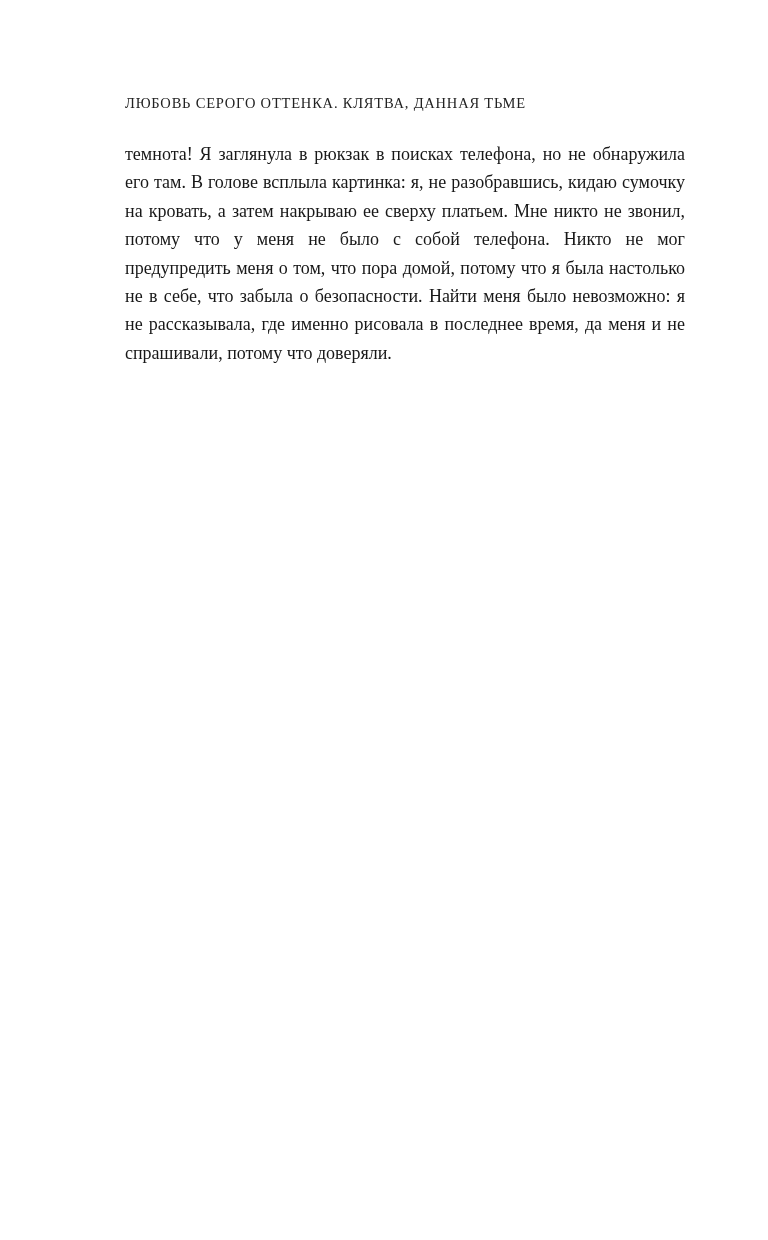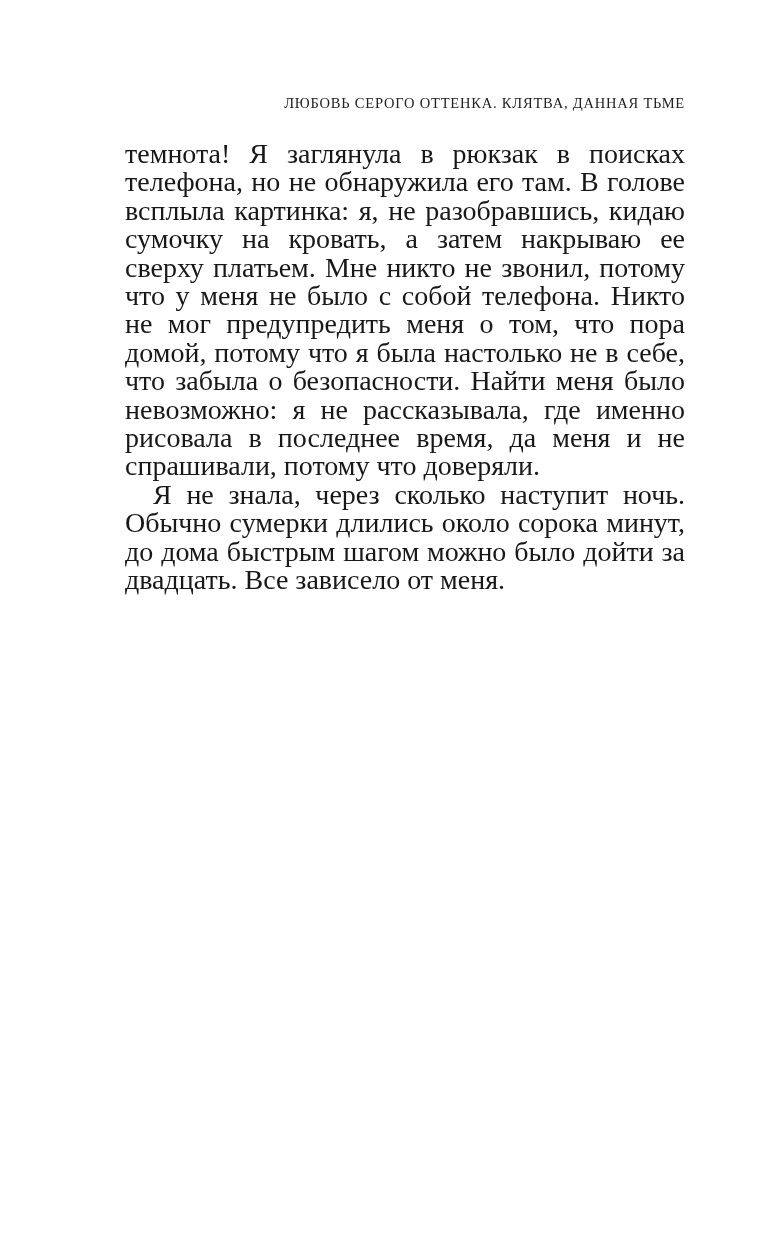--- a/index.html
+++ b/index.html
@@ -14,32 +14,32 @@
     background: #ffffff;
     overflow: hidden;
     font-family: "Liberation Serif", "DejaVu Serif", serif;
     color: #181818;
   }
   .running-title {
     position: absolute;
     top: 95px;
     left: 125px;
     width: 560px;
-    text-align: right;
+    text-align: left;
     font-size: 14.5px;
     letter-spacing: 0.8px;
     color: #222222;
     white-space: nowrap;
   }
   .body-text {
     position: absolute;
     top: 140px;
     left: 125px;
     width: 560px;
-    font-size: 28px;
+    font-size: 18px;
     line-height: 28.4px;
     text-align: justify;
     hyphens: auto;
     -webkit-hyphens: auto;
   }
   .para {
     margin: 0;
     text-indent: 28px;
   }
   .para.no-indent {
@@ -47,15 +47,14 @@
   }
 </style>
 </head>
 <body>
 
 <div class="page">
   <div class="running-title">ЛЮБОВЬ СЕРОГО ОТТЕНКА. КЛЯТВА, ДАННАЯ ТЬМЕ</div>
 
   <div class="body-text">
     <p class="para no-indent" lang="ru">темнота! Я заглянула в рюкзак в поисках телефона, но не обнаружила его там. В голове всплыла картинка: я, не разобравшись, кидаю сумочку на кровать, а затем накрываю ее сверху платьем. Мне никто не звонил, потому что у меня не было с собой телефона. Никто не мог предупредить меня о том, что пора домой, потому что я была настолько не в себе, что забыла о безопасности. Найти меня было невозможно: я не рассказывала, где именно рисовала в последнее время, да меня и не спрашивали, потому что доверяли.</p>
-    <p class="para" lang="ru">Я не знала, через сколько наступит ночь. Обычно сумерки длились около сорока минут, до дома быстрым шагом можно было дойти за двадцать. Все зависело от меня.</p>
   </div>
 </div>
 
 </body></html>

